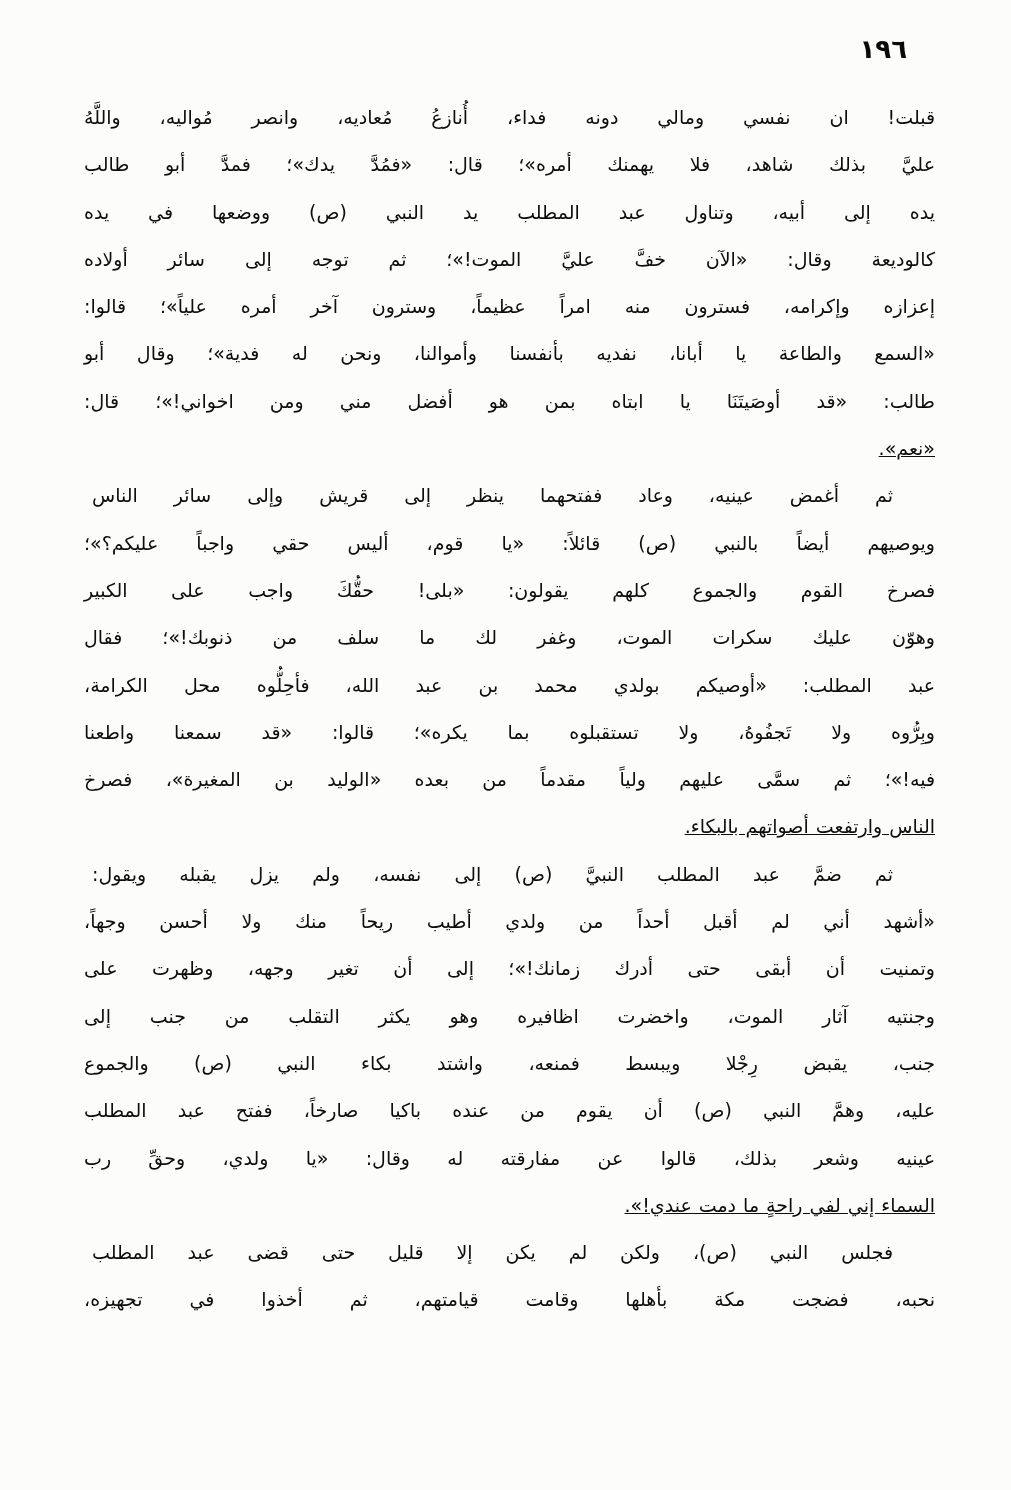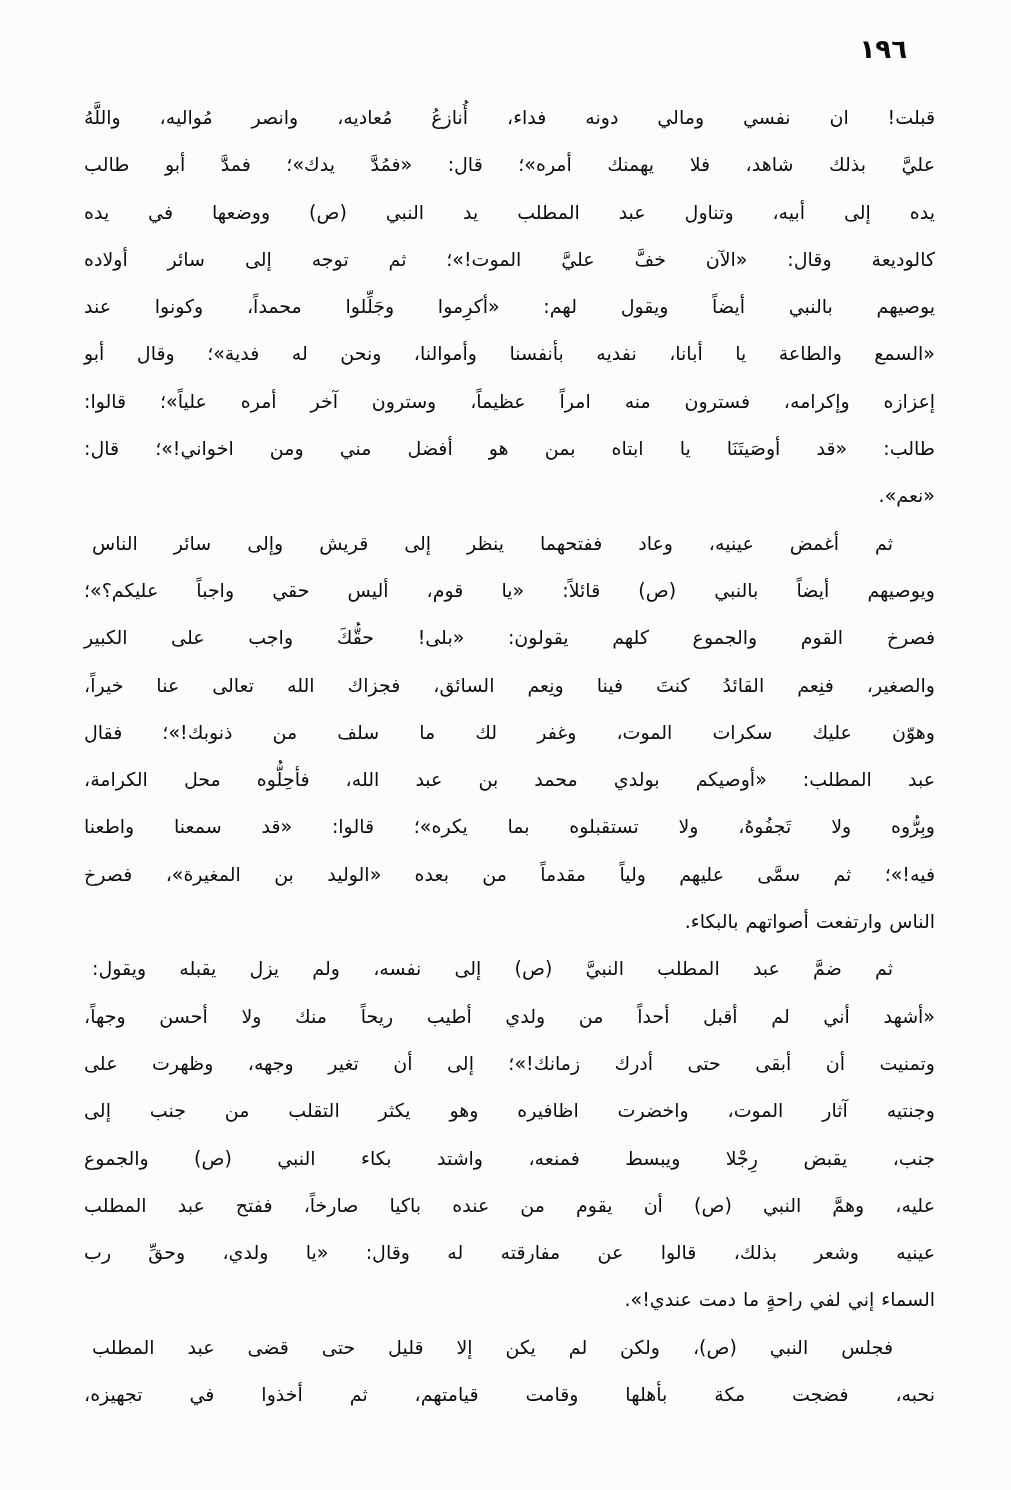--- a/index.html
+++ b/index.html
@@ -33,49 +33,48 @@
     font-size: 19px;
     line-height: 47.3px;
     height: 47.3px;
     text-align: justify;
     text-align-last: justify;
     word-spacing: 1px;
   }
   .line.short {
     text-align: right;
     text-align-last: right;
+    text-decoration: underline;
   }
   .line.indent {
     text-indent: 42px;
     margin-left: 8px;
   }
 </style>
 </head>
 <body>
 
 <div class="page">
 
   <div class="page-number">١٩٦</div>
 
   <div class="text-block">
 
     <div class="line">قبلت! ان نفسي ومالي دونه فداء، أُنازعُ مُعاديه، وانصر مُواليه، واللَّهُ</div>
     <div class="line">عليَّ بذلك شاهد، فلا يهمنك أمره»؛ قال: «فمُدَّ يدك»؛ فمدَّ أبو طالب</div>
     <div class="line">يده إلى أبيه، وتناول عبد المطلب يد النبي (ص) ووضعها في يده</div>
     <div class="line">كالوديعة وقال: «الآن خفَّ عليَّ الموت!»؛ ثم توجه إلى سائر أولاده</div>
-    <div class="line">يوصيهم بالنبي أيضاً ويقول لهم: «أكرِموا وجَلِّلوا محمداً، وكونوا عند</div>
+    <div class="line">إعزازه وإكرامه، فسترون منه امراً عظيماً، وسترون آخر أمره علياً»؛ قالوا:</div>
     <div class="line">«السمع والطاعة يا أبانا، نفديه بأنفسنا وأموالنا، ونحن له فدية»؛ وقال أبو</div>
-    <div class="line">إعزازه وإكرامه، فسترون منه امراً عظيماً، وسترون آخر أمره علياً»؛ قالوا:</div>
     <div class="line">طالب: «قد أوصَيتَنَا يا ابتاه بمن هو أفضل مني ومن اخواني!»؛ قال:</div>
     <div class="line short">«نعم».</div>
 
     <div class="line indent">ثم أغمض عينيه، وعاد ففتحهما ينظر إلى قريش وإلى سائر الناس</div>
     <div class="line">ويوصيهم أيضاً بالنبي (ص) قائلاً: «يا قوم، أليس حقي واجباً عليكم؟»؛</div>
     <div class="line">فصرخ القوم والجموع كلهم يقولون: «بلى! حقُّكَ واجب على الكبير</div>
-    <div class="line">والصغير، فنِعم القائدُ كنتَ فينا ونِعم السائق، فجزاك الله تعالى عنا خيراً،</div>
     <div class="line">وهوّن عليك سكرات الموت، وغفر لك ما سلف من ذنوبك!»؛ فقال</div>
     <div class="line">عبد المطلب: «أوصيكم بولدي محمد بن عبد الله، فأحِلُّوه محل الكرامة،</div>
     <div class="line">وبِرُّوه ولا تَجفُوهُ، ولا تستقبلوه بما يكره»؛ قالوا: «قد سمعنا واطعنا</div>
     <div class="line">فيه!»؛ ثم سمَّى عليهم ولياً مقدماً من بعده «الوليد بن المغيرة»، فصرخ</div>
     <div class="line short">الناس وارتفعت أصواتهم بالبكاء.</div>
 
     <div class="line indent">ثم ضمَّ عبد المطلب النبيَّ (ص) إلى نفسه، ولم يزل يقبله ويقول:</div>
     <div class="line">«أشهد أني لم أقبل أحداً من ولدي أطيب ريحاً منك ولا أحسن وجهاً،</div>
     <div class="line">وتمنيت أن أبقى حتى أدرك زمانك!»؛ إلى أن تغير وجهه، وظهرت على</div>
     <div class="line">وجنتيه آثار الموت، واخضرت اظافيره وهو يكثر التقلب من جنب إلى</div>

